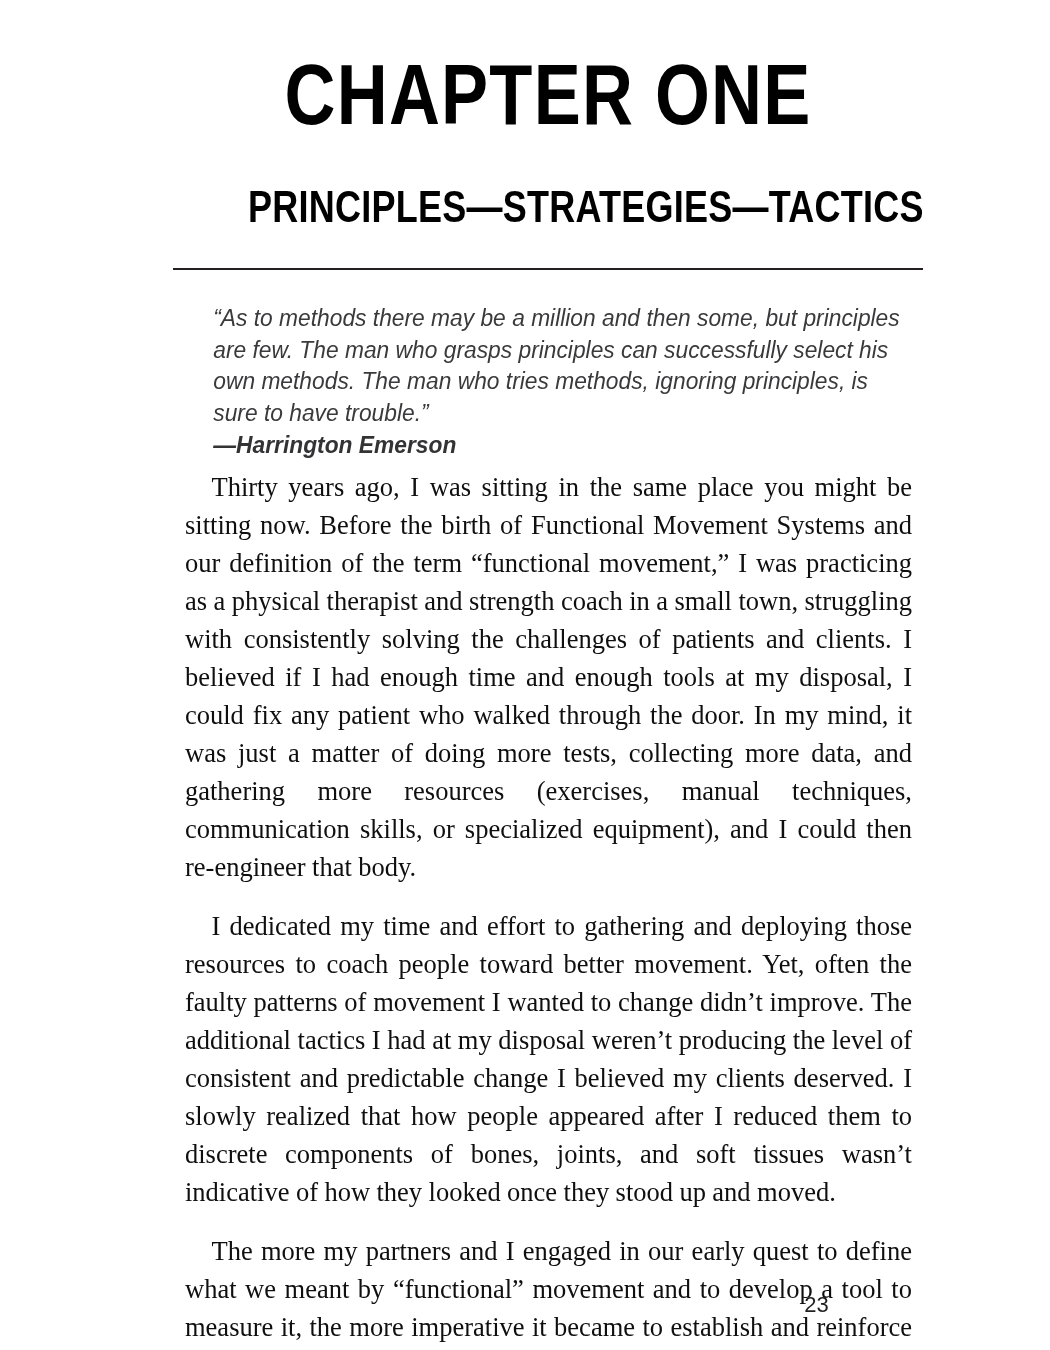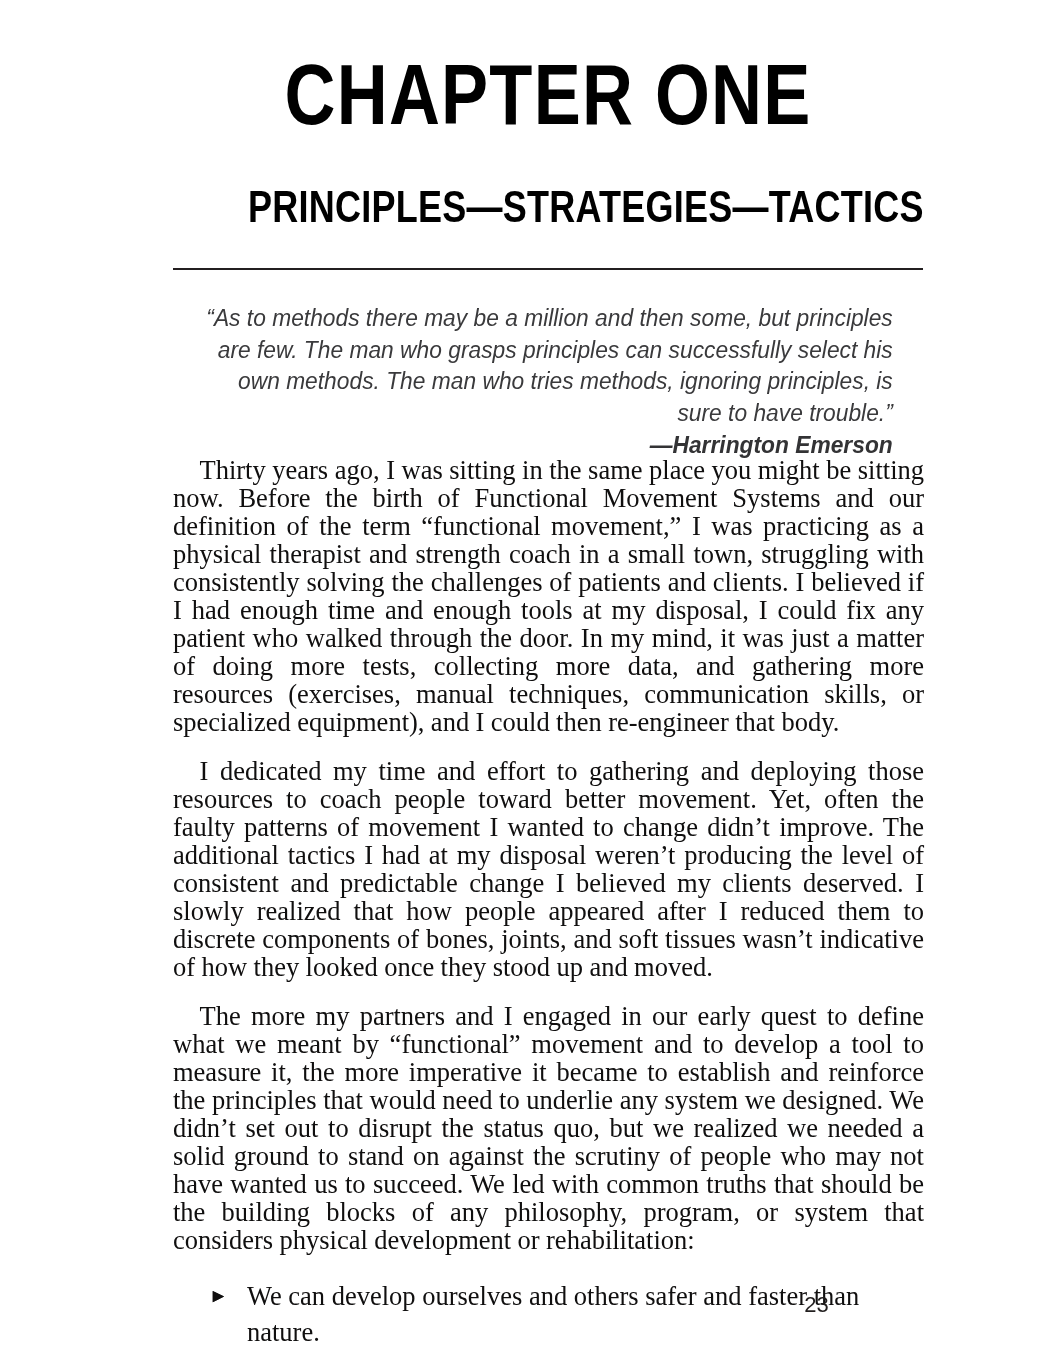--- a/index.html
+++ b/index.html
@@ -67,24 +67,24 @@
     left: 173px;
     top: 268px;
     width: 750px;
     height: 0;
     border-top: 2px solid #231f20;
   }
 
   
   .epigraph {
     position: absolute;
-    left: 169px;
+    left: 187px;
     top: 302px;
     width: 750px;
-    text-align: right;
+    text-align: left;
   }
   .epigraph-text {
     font-family: "Liberation Sans Narrow", "Liberation Sans", "DejaVu Sans", sans-serif;
     font-style: italic;
     font-weight: 400;
     font-size: 24.5px;
     line-height: 31.5px;
     color: #3a3a3c;
     margin: 0;
     transform: scaleX(0.93);
@@ -105,23 +105,23 @@
 
   
   .body-content {
     position: absolute;
     left: 173px;
     top: 456px;
     width: 751px;
   }
 
   p.body-par {
-    margin: 0;
+    margin: 12px;
     font-size: 26.5px;
-    line-height: 28px;
+    line-height: 38px;
     text-align: justify;
     text-indent: 1.0em;
     hyphens: none;
     word-spacing: -0.2px;
     color: #100f0f;
   }
   p.body-par + p.body-par {
     margin-top: 21px;
     font-family: Liberation Serif, serif;
   }

